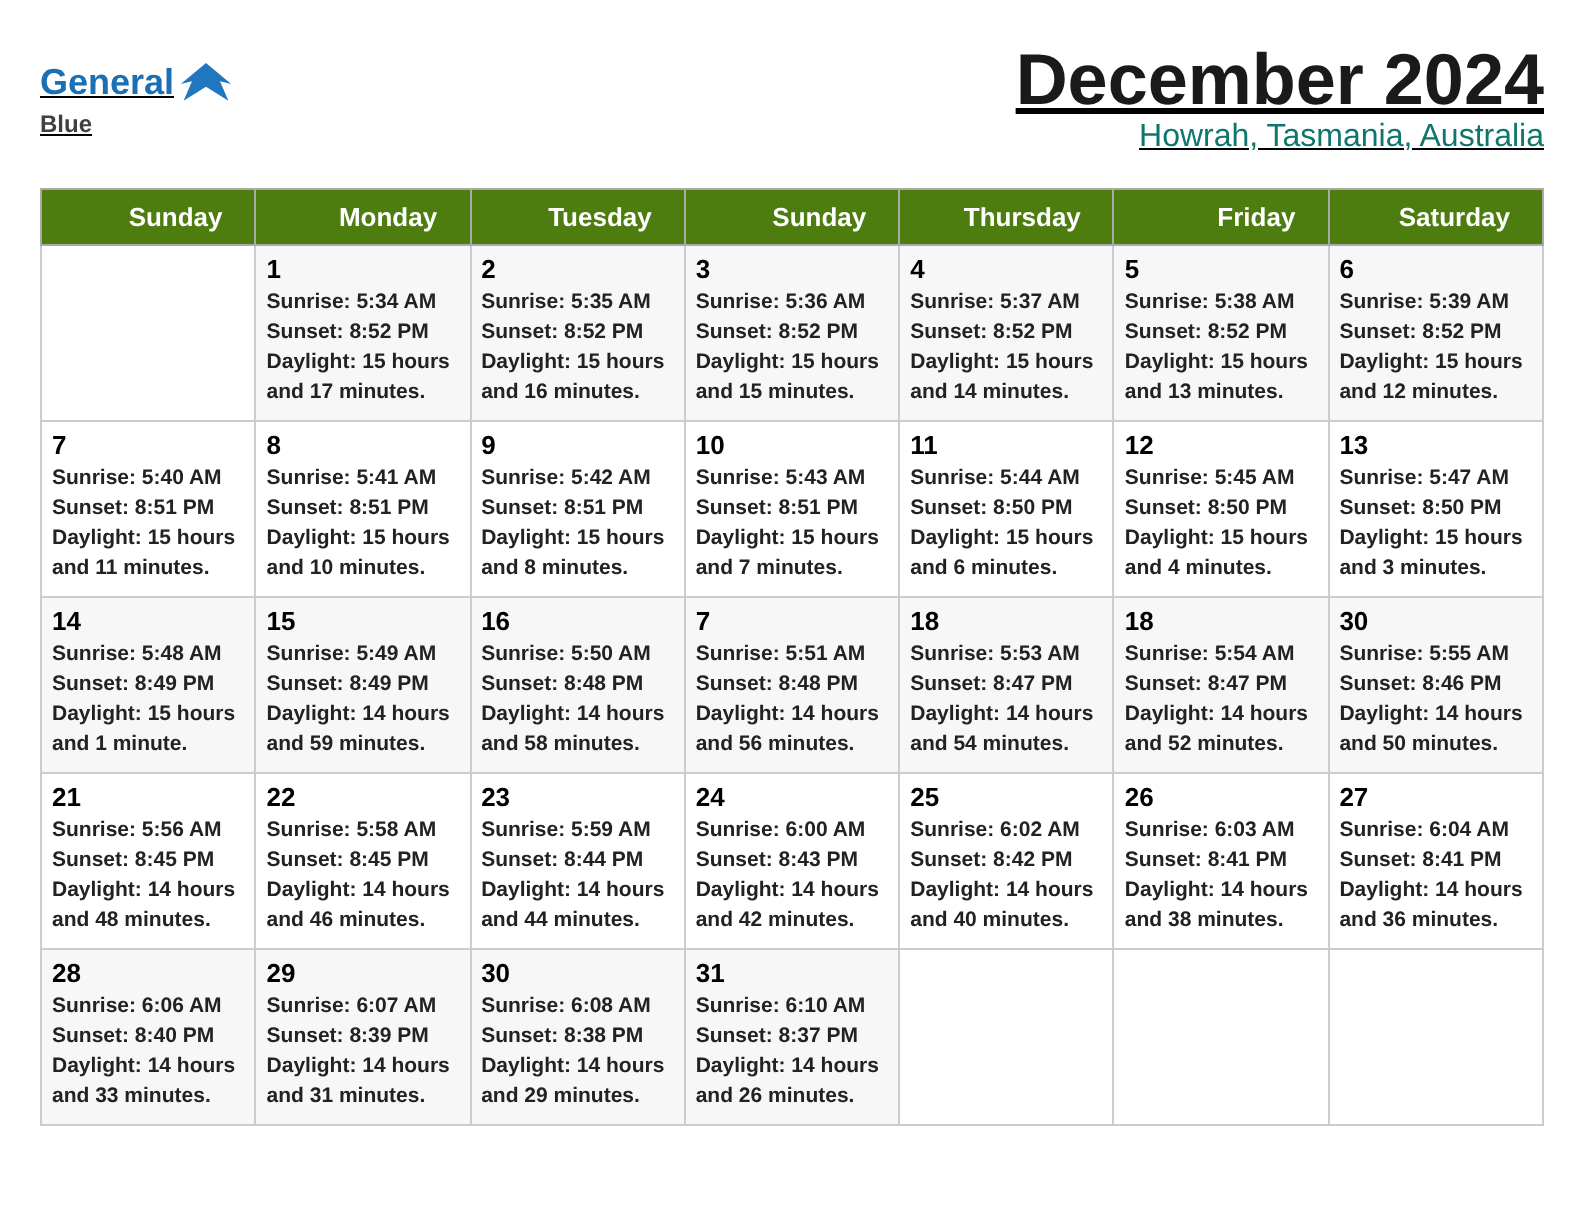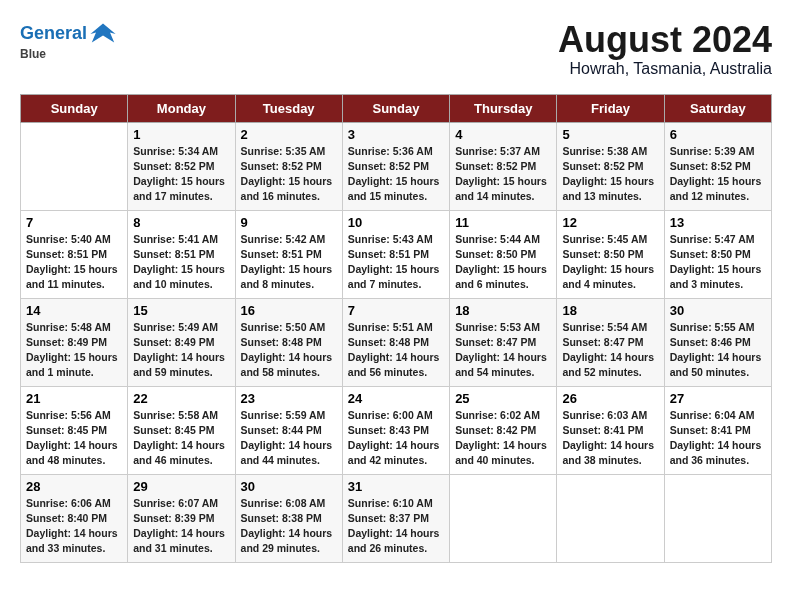--- a/index.html
+++ b/index.html
@@ -6,22 +6,23 @@
     body {
       font-family: Arial, sans-serif;
       background: #fff;
       width: 792px;
       min-height: 612px;
       padding: 20px;
     }
     .header {
       display: flex;
       justify-content: space-between;
-      align-items: flex-start;
+      align-items: center;
       margin-bottom: 16px;
+      text-decoration: underline;
     }
     .logo {
       display: flex;
       align-items: center;
       gap: 0px;
     }
     .logo-text {
       font-size: 18px;
       font-weight: bold;
       color: #1a1a1a;
@@ -39,32 +40,32 @@
       text-align: right;
     }
     .month-title {
       font-size: 36px;
       font-weight: bold;
       color: #1a1a1a;
       line-height: 1.1;
     }
     .location {
       font-size: 16px;
-      color: #0f172a;
+      color: #0f766e;
     }
     table {
       width: 100%;
       border-collapse: collapse;
       font-size: 11px;
     }
     thead tr th {
-      background-color: #7f1d1d;
+      background-color: #4d7c0f;
       color: #fff;
-      padding: 6px 6px;
-      text-align: center;
+      padding: 6px 16px;
+      text-align: right;
       font-size: 13px;
       font-weight: bold;
       border: 1px solid #aaa;
     }
     tbody tr td {
       border: 1px solid #ccc;
       vertical-align: top;
       padding: 4px 5px;
       width: calc(100% / 7);
       height: 88px;
@@ -100,21 +101,21 @@
           <span>General</span>
         </div>
         <svg class="logo-icon" viewBox="0 0 40 40">
           <polygon points="20,5 38,20 30,18 36,32 20,22 4,32 10,18 2,20" fill="#2176c0"></polygon>
         </svg>
       </div>
       <div class="logo-text" style="color:#404040;font-size:12px;">Blue</div>
     </div>
   </div>
   <div class="title-block">
-    <div class="month-title">August 2024</div>
+    <div class="month-title">December 2024</div>
     <div class="location">Howrah, Tasmania, Australia</div>
   </div>
 </div>
 
 <table>
   <thead>
     <tr id="header-row">
         <th>Sunday</th>
         <th>Monday</th>
         <th>Tuesday</th>

